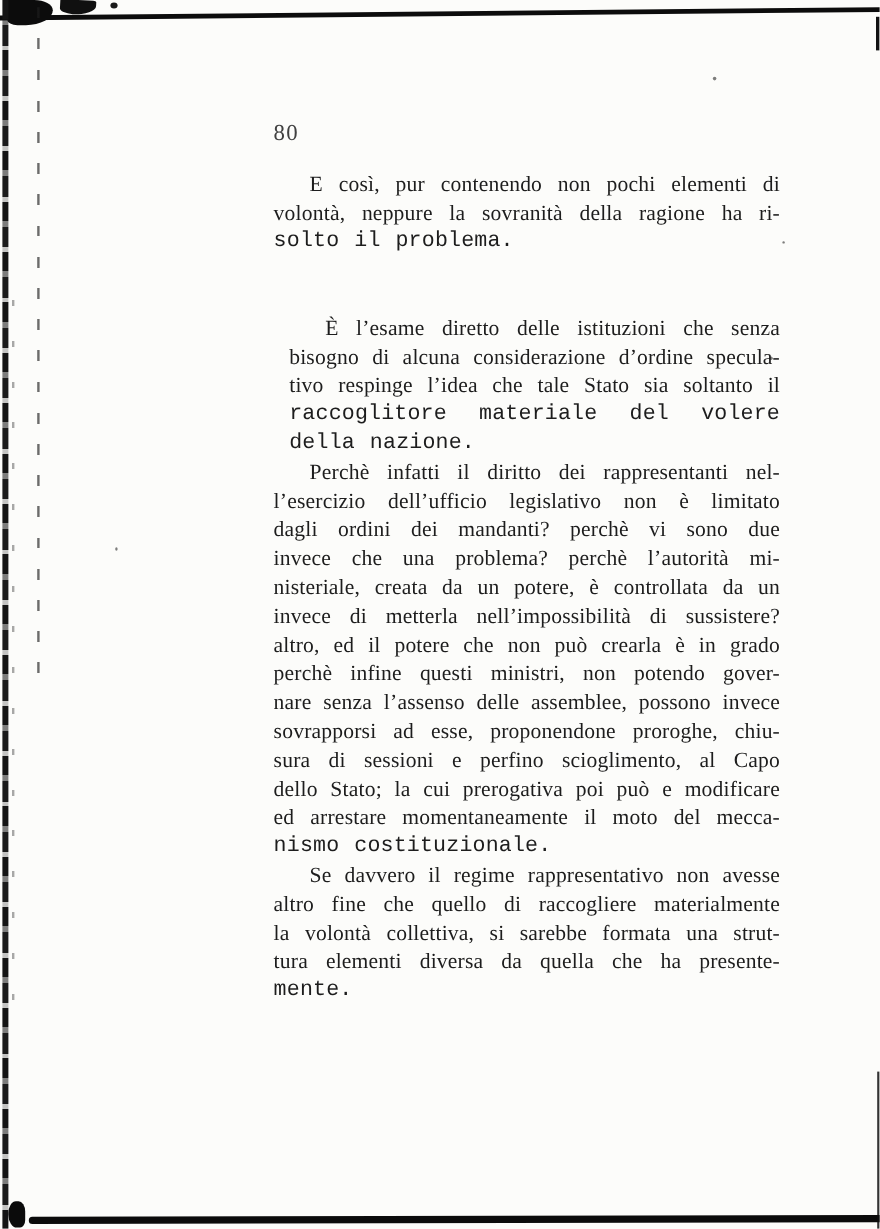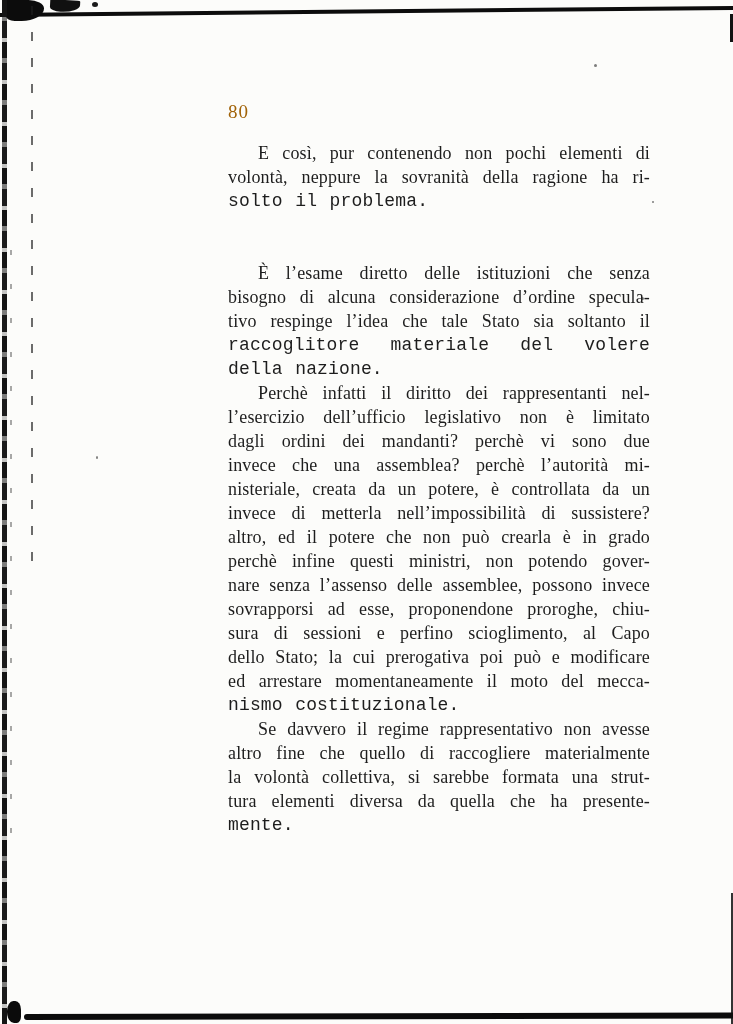--- a/index.html
+++ b/index.html
@@ -113,29 +113,29 @@
   .speck-1 { left: 594px; top: 64px;  width: 3px; height: 3px; }
   .speck-2 { left: 641px; top: 297px; width: 3px; height: 3px; }
   .speck-3 { left: 652px; top: 201px; width: 2px; height: 2px; }
   .speck-4 { left: 96px;  top: 456px; width: 2px; height: 3px; }
   
   .page-number {
     position: absolute;
     left: 228px; top: 101px;
     font-size: 19px;
     letter-spacing: 1px;
-    color: #a16207;
+    color: #404040;
   }
   .text-block {
     position: absolute;
     left: 228px; top: 141px;
     width: 422px;
   }
   .paragraph { margin: 0; }
-  .paragraph.section-break { margin-top: 48px; }
+  .paragraph.section-break { margin-top: 48px; margin-left: 13px; }
   .line {
     font-size: 18px;
     line-height: 24px;
     text-align: justify;
     text-align-last: justify;
     word-spacing: 1.5px;
     letter-spacing: 0.15px;
     white-space: normal;
     color: #1d1d1d;
   }
@@ -173,21 +173,21 @@
       <div class="paragraph section-break">
         <div class="line indent">È l’esame diretto delle istituzioni che senza</div>
         <div class="line">bisogno di alcuna considerazione d’ordine specula-</div>
         <div class="line">tivo respinge l’idea che tale Stato sia soltanto il</div>
         <div class="line parend">raccoglitore materiale del volere della nazione.</div>
       </div>
       <div class="paragraph">
         <div class="line indent">Perchè infatti il diritto dei rappresentanti nel-</div>
         <div class="line">l’esercizio dell’ufficio legislativo non è limitato</div>
         <div class="line">dagli ordini dei mandanti? perchè vi sono due</div>
-        <div class="line">invece che una assemblea? perchè l’autorità mi-</div>
+        <div class="line">invece che una problema? perchè l’autorità mi-</div>
         <div class="line">nisteriale, creata da un potere, è controllata da un</div>
         <div class="line">invece di metterla nell’impossibilità di sussistere?</div>
         <div class="line">altro, ed il potere che non può crearla è in grado</div>
         <div class="line">perchè infine questi ministri, non potendo gover-</div>
         <div class="line">nare senza l’assenso delle assemblee, possono invece</div>
         <div class="line">sovrapporsi ad esse, proponendone proroghe, chiu-</div>
         <div class="line">sura di sessioni e perfino scioglimento, al Capo</div>
         <div class="line">dello Stato; la cui prerogativa poi può e modificare</div>
         <div class="line">ed arrestare momentaneamente il moto del mecca-</div>
         <div class="line parend">nismo costituzionale.</div>

